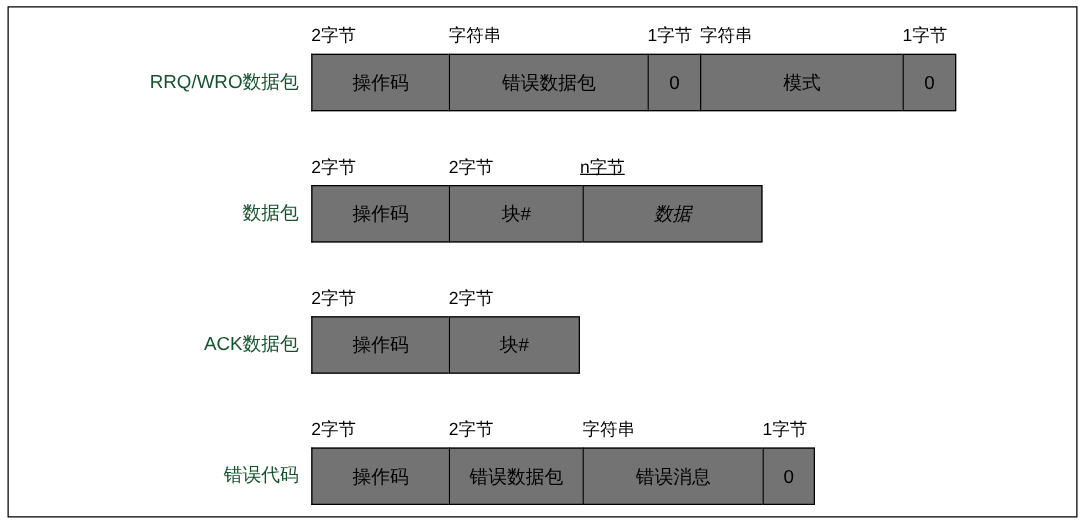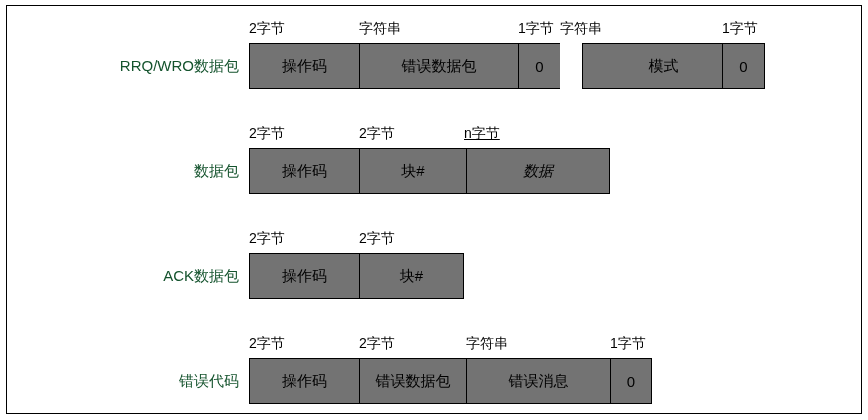--- a/index.html
+++ b/index.html
@@ -92,21 +92,21 @@
         <div class="label-holder">
           <div class="row-label">RRQ/WRO数据包</div>
         </div>
         <div class="fields">
           <div class="field" style="left: 0px; width: 110px;">操作码</div>
           <div class="size-label" style="left: 0px; width: 110px; top: -28px;">2字节</div>
           <div class="field" style="left: 110px; width: 159px;">错误数据包</div>
           <div class="size-label" style="left: 110px; width: 159px; top: -28px;">字符串</div>
           <div class="field" style="left: 269px; width: 42px;">0</div>
           <div class="size-label" style="left: 269px; width: 42px; top: -28px;">1字节</div>
-          <div class="field" style="left: 311px; width: 162px; margin-left: 22px;">模式</div>
+          <div class="field" style="left: 311px; width: 162px;">模式</div>
           <div class="size-label" style="left: 311px; width: 162px; top: -28px;">字符串</div>
           <div class="field last" style="left: 473px; width: 43px;">0</div>
           <div class="size-label" style="left: 473px; width: 43px; top: -28px;">1字节</div>
         </div>
       </div>
       <div class="packet-row" style="top: 110px;">
         <div class="label-holder">
           <div class="row-label">数据包</div>
         </div>
         <div class="fields">

